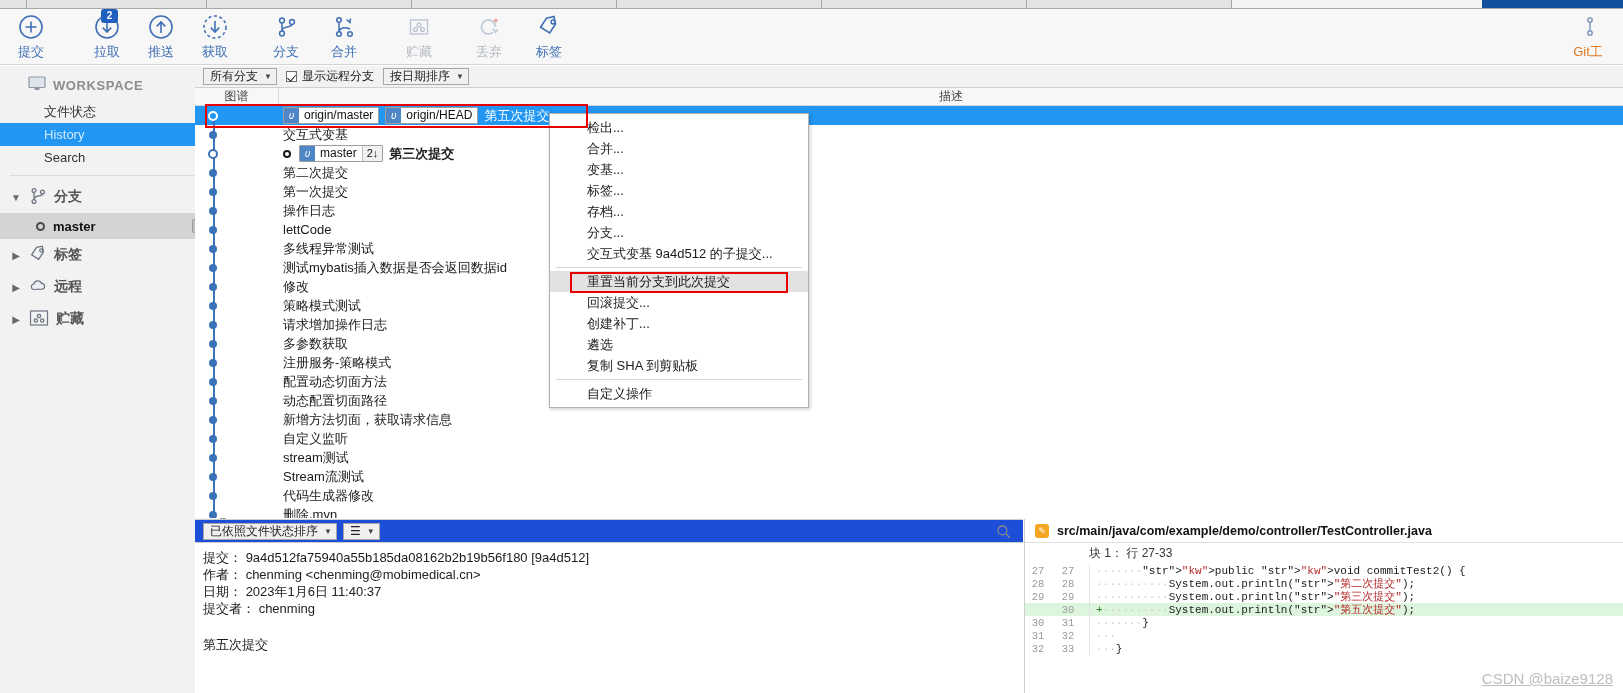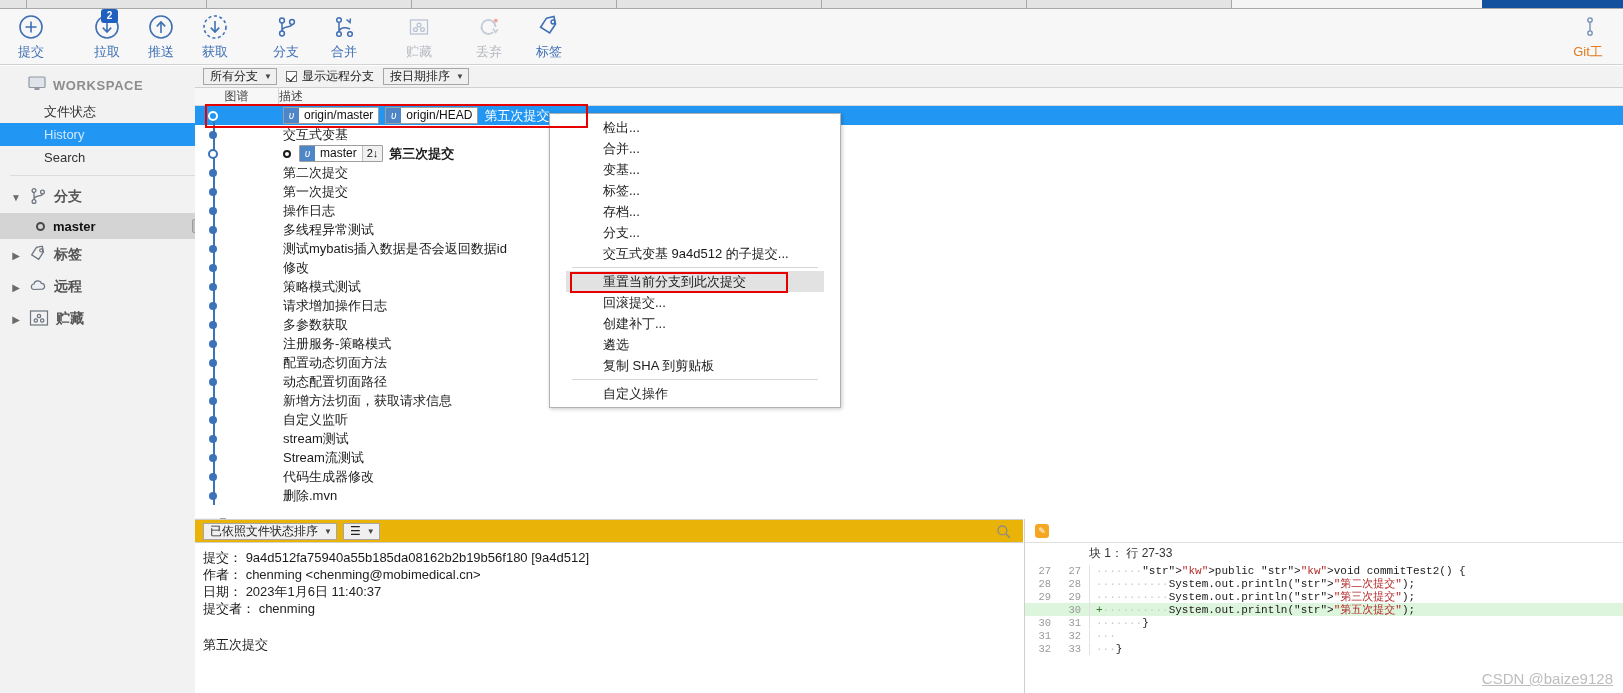--- a/index.html
+++ b/index.html
@@ -60,21 +60,21 @@
   .chkwrap{display:flex;align-items:center;gap:5px;font-size:12px;color:#222;cursor:default;}
   .chk{width:11px;height:11px;border:1px solid #6f6f6f;background:#fff;position:relative;box-sizing:border-box;}
   .chk::after{content:"";position:absolute;left:2px;top:1px;width:4px;height:7px;border:solid #1c1c1c;
               border-width:0 1.6px 1.6px 0;transform:rotate(40deg);}
 
   
   .colhead{position:absolute;left:195px;top:88px;width:1428px;height:18px;background:#f7f7f7;
            border-bottom:1px solid #d7d7d7;box-sizing:border-box;font-size:12px;color:#444;}
   .colhead .c1{position:absolute;left:0;top:0;width:83px;height:17px;line-height:17px;text-align:center;
                border-right:1px solid #d7d7d7;}
-  .colhead .c2{position:absolute;left:84px;top:0;right:0;height:17px;line-height:17px;text-align:left;}
+  .colhead .c2{position:absolute;left:84px;top:0;right:0;height:17px;line-height:17px;text-align:center;}
 
   .clist{position:absolute;left:195px;top:106px;width:1428px;height:412px;background:#fff;overflow:hidden;}
   .crow{position:relative;height:19px;line-height:19px;font-size:13px;color:#1a1a1a;white-space:nowrap;cursor:default;}
   .crow.sel{background:#2196f3;color:#fff;}
   .graphcol{position:absolute;left:0;top:0;width:83px;height:19px;}
   .gline{position:absolute;left:18px;top:0;width:2px;height:19px;background:#3b73b9;}
   .gdot{position:absolute;left:14px;top:6px;width:8px;height:8px;border-radius:50%;background:#3b73b9;}
   .gdot.hollow{background:#fff;border:2px solid #3b73b9;box-sizing:border-box;width:10px;height:10px;left:13px;top:5px;}
   .gdot.white{background:#2196f3;border:2px solid #fff;box-sizing:border-box;width:10px;height:10px;left:13px;top:5px;}
   .desc{position:absolute;left:88px;top:0;height:19px;display:flex;align-items:center;gap:6px;}
@@ -86,27 +86,27 @@
   .reftag .cnt{padding:0 4px;line-height:15px;border-left:1px solid #bdbdbd;background:#f1f1f1;font-size:11px;}
   .msg{font-size:13px;}
   .msg.bold{font-weight:bold;}
   .local-dot{width:8px;height:8px;border:2px solid #1a1a1a;border-radius:50%;box-sizing:border-box;margin-right:2px;}
 
   
   .redbox{position:absolute;border:2px solid #e60000;box-sizing:border-box;pointer-events:none;z-index:40;}
 
   
   .ctxmenu{position:absolute;left:549px;top:113px;width:258px;background:#fff;border:1px solid #b2b2b2;
-           box-shadow:1px 1px 4px rgba(0,0,0,.22);z-index:30;padding:3px 16px;}
+           box-shadow:1px 1px 4px rgba(0,0,0,.22);z-index:30;padding:3px 0;}
   .mi{height:21px;line-height:21px;padding-left:37px;font-size:13px;color:#1a1a1a;cursor:default;}
   .mi.hl{background:#e2e2e2;}
   .msep{height:1px;background:#d6d6d6;margin:3px 6px;}
 
   
-  .botbar{position:absolute;left:195px;top:519px;width:828px;height:24px;background:#eab308;
+  .botbar{position:absolute;left:195px;top:519px;width:828px;height:24px;background:#1d4ed8;
           border-top:1px solid #cfcfcf;border-bottom:1px solid #cfcfcf;box-sizing:border-box;
           display:flex;align-items:center;padding-left:8px;gap:6px;}
   .srch{position:absolute;right:12px;top:4px;}
   .details{position:absolute;left:195px;top:543px;width:828px;height:150px;background:#fff;
            padding:6px 0 0 8px;box-sizing:border-box;font-size:13px;line-height:17px;}
   .dl{white-space:nowrap;}
   .dl .k{color:#1a1a1a;}
   .dl .sha{color:#1a1a1a;}
   .dl .lnk{color:#4a78bd;}
   .dmsg{margin-top:19px;font-size:13px;color:#1a1a1a;}
@@ -116,21 +116,21 @@
             border-left:1px solid #cfcfcf;box-sizing:border-box;}
   .filehdr{height:23px;display:flex;align-items:center;gap:8px;padding-left:10px;border-bottom:1px solid #e0e0e0;}
   .fico{width:14px;height:14px;background:#f5a623;border-radius:3px;display:flex;align-items:center;
         justify-content:center;color:#fff;font-size:9px;}
   .fname{font-size:12.5px;font-weight:bold;color:#111;}
   .hunkhdr{height:21px;display:flex;align-items:center;font-size:12px;color:#333;}
   .hunkhdr .gut{width:64px;}
   .codeline{height:13px;display:flex;align-items:center;font-family:"Liberation Mono","DejaVu Sans Mono",monospace;
             font-size:11px;white-space:pre;}
   .codeline.add{background:#ddf5dd;}
-  .ln{width:26px;text-align:right;color:#9a9a9a;padding-right:4px;font-size:10.5px;
+  .ln{width:26px;text-align:center;color:#9a9a9a;padding-right:4px;font-size:10.5px;
       font-family:"Liberation Mono","DejaVu Sans Mono",monospace;}
   .ctxt{padding-left:6px;border-left:1px solid #e2e2e2;margin-left:4px;color:#1a1a1a;}
   .str{color:#b52828;}
   .ws{color:#c9c9c9;}
   .plus{color:#2a7a2a;}
   .wm{position:absolute;right:10px;bottom:6px;font-size:15px;color:#bdbdbd;text-decoration:underline;}
 </style>
 </head>
 <body>
 
@@ -411,20 +411,29 @@
           <span class="msg">第一次提交</span>
         </div>
       </div>
       <div class="crow">
         <div class="graphcol">
           <div class="gline"></div>
           <div class="gdot"></div>
         </div>
         <div class="desc">
           <span class="msg">操作日志</span>
+        </div>
+      </div>
+      <div class="crow">
+        <div class="graphcol">
+          <div class="gline"></div>
+          <div class="gdot"></div>
+        </div>
+        <div class="desc">
+          <span class="msg">lettCode</span>
         </div>
       </div>
       <div class="crow">
         <div class="graphcol">
           <div class="gline"></div>
           <div class="gdot"></div>
         </div>
         <div class="desc">
           <span class="msg">多线程异常测试</span>
         </div>
@@ -599,20 +608,21 @@
     <div class="dl"><span class="k">提交：</span> <span class="sha">9a4d512fa75940a55b185da08162b2b19b56f180 [9a4d512]</span></div>
     <div class="dl"><span class="k">作者：</span> <span>chenming &lt;chenming@mobimedical.cn&gt;</span></div>
     <div class="dl"><span class="k">日期：</span> <span>2023年1月6日 11:40:37</span></div>
     <div class="dl"><span class="k">提交者：</span> <span>chenming</span></div>
     <div class="dmsg">第五次提交</div>
   </div>
 
   <div class="diffwrap">
     <div class="filehdr">
       <span class="fico">✎</span>
+      <span class="fname">src/main/java/com/example/demo/controller/TestController.java</span>
     </div>
     <div class="hunkhdr">
       <span class="gut"></span>
       <span>块 1：  行 27-33</span>
     </div>
     <div id="diff-lines">
         <div class="codeline"><span class="ln">27</span><span class="ln">27</span><span class="ctxt"><span class="ws">·······</span><span class="&lt;span">"str"</span>&gt;<span class="str">"kw"</span>&gt;public <span class="&lt;span">"str"</span>&gt;<span class="str">"kw"</span>&gt;void commitTest2() {</span></div>
         <div class="codeline"><span class="ln">28</span><span class="ln">28</span><span class="ctxt"><span class="ws">···········</span>System.out.println(<span class="&lt;span">"str"</span>&gt;<span class="str">"第二次提交"</span>);</span></div>
         <div class="codeline"><span class="ln">29</span><span class="ln">29</span><span class="ctxt"><span class="ws">···········</span>System.out.println(<span class="&lt;span">"str"</span>&gt;<span class="str">"第三次提交"</span>);</span></div>
         <div class="codeline add"><span class="ln"></span><span class="ln">30</span><span class="ctxt"><span class="plus">+</span><span class="ws">··········</span>System.out.println(<span class="&lt;span">"str"</span>&gt;<span class="str">"第五次提交"</span>);</span></div>

